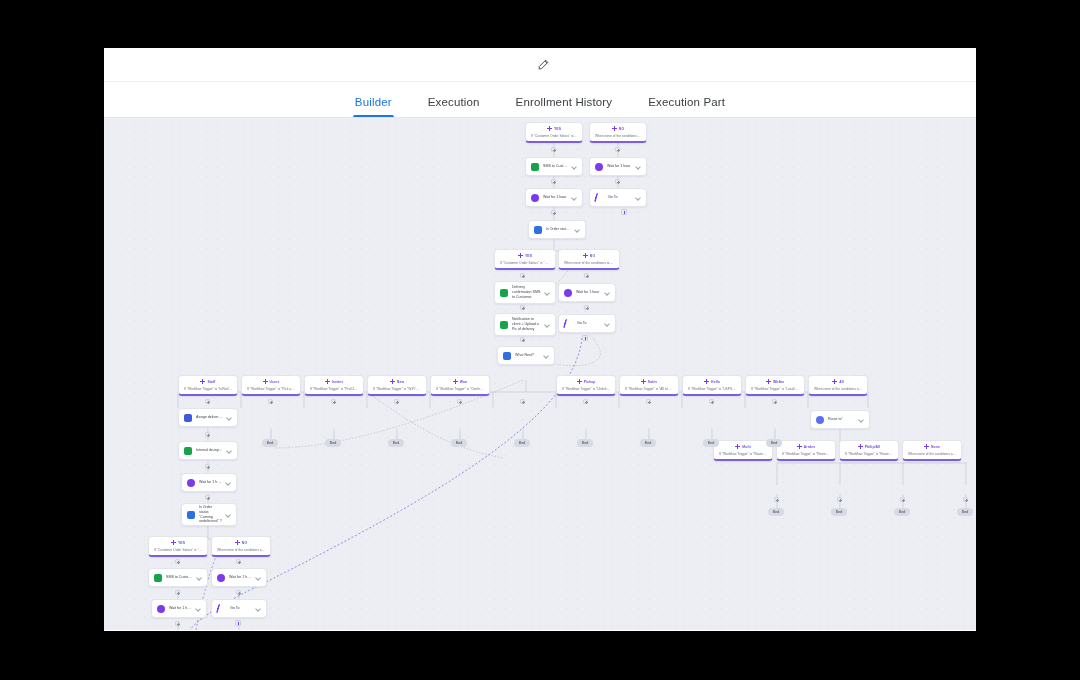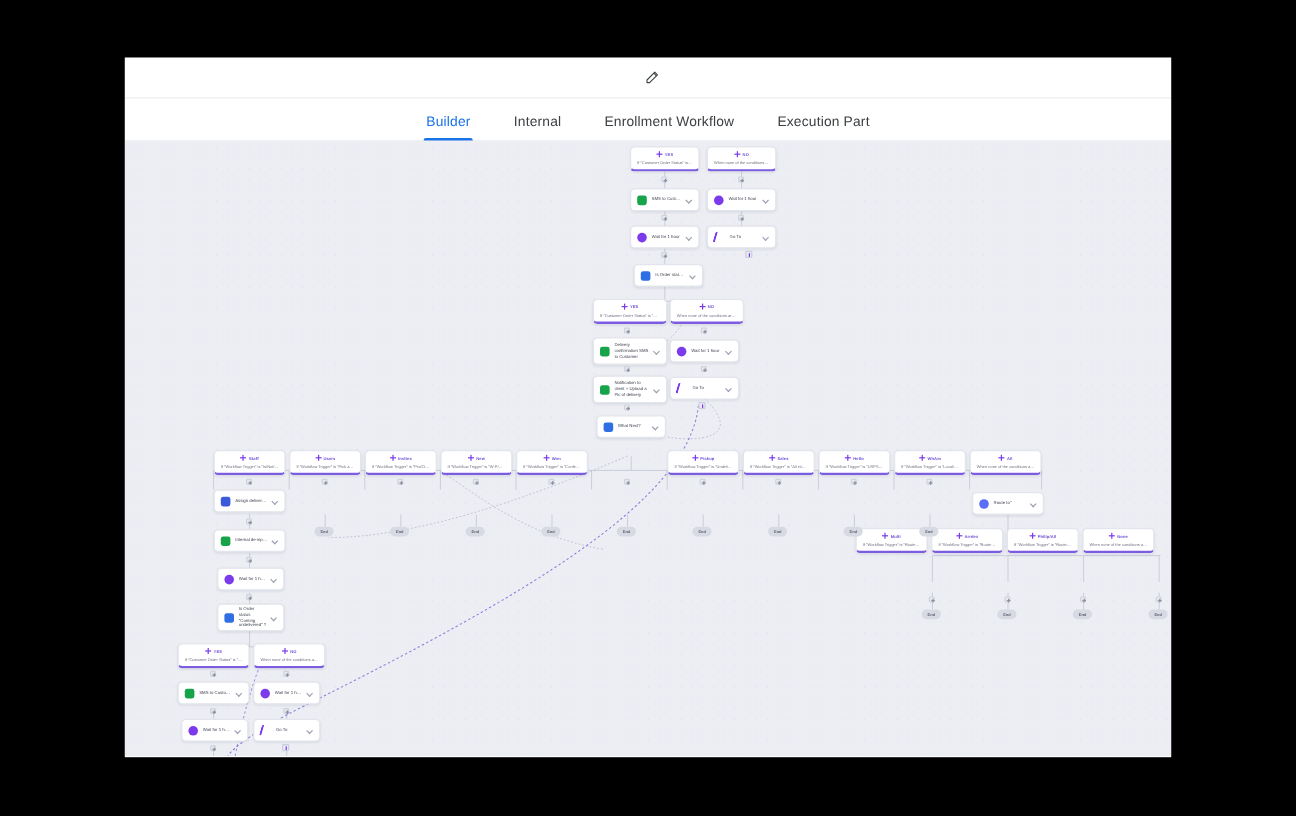--- a/index.html
+++ b/index.html
@@ -150,22 +150,22 @@
       <span class="wf-name"></span>
       <svg class="pencil-icon" viewBox="0 0 24 24">
         <path d="M4 20h4L20 8l-4-4L4 16v4z" fill="none" stroke="#3c4043" stroke-width="1.7" stroke-linejoin="round"></path>
         <path d="M14.5 5.5l4 4" stroke="#3c4043" stroke-width="1.7"></path>
       </svg>
     </div>
   </div>
 
   <div class="tabbar">
     <div class="tab active">Builder</div>
-    <div class="tab">Internal</div>
-    <div class="tab">Enrollment Workflow</div>
+    <div class="tab">Execution</div>
+    <div class="tab">Enrollment History</div>
     <div class="tab">Execution Part</div>
   </div>
 
   <div class="canvas">
     <svg class="edges" viewBox="0 0 872 512">
       <g stroke="#c3c7d4" stroke-width="0.7" fill="none">
 
         <path d="M450 25 v14"></path>
           <path d="M514 25 v14"></path>
         <path d="M450 58 v14"></path>

